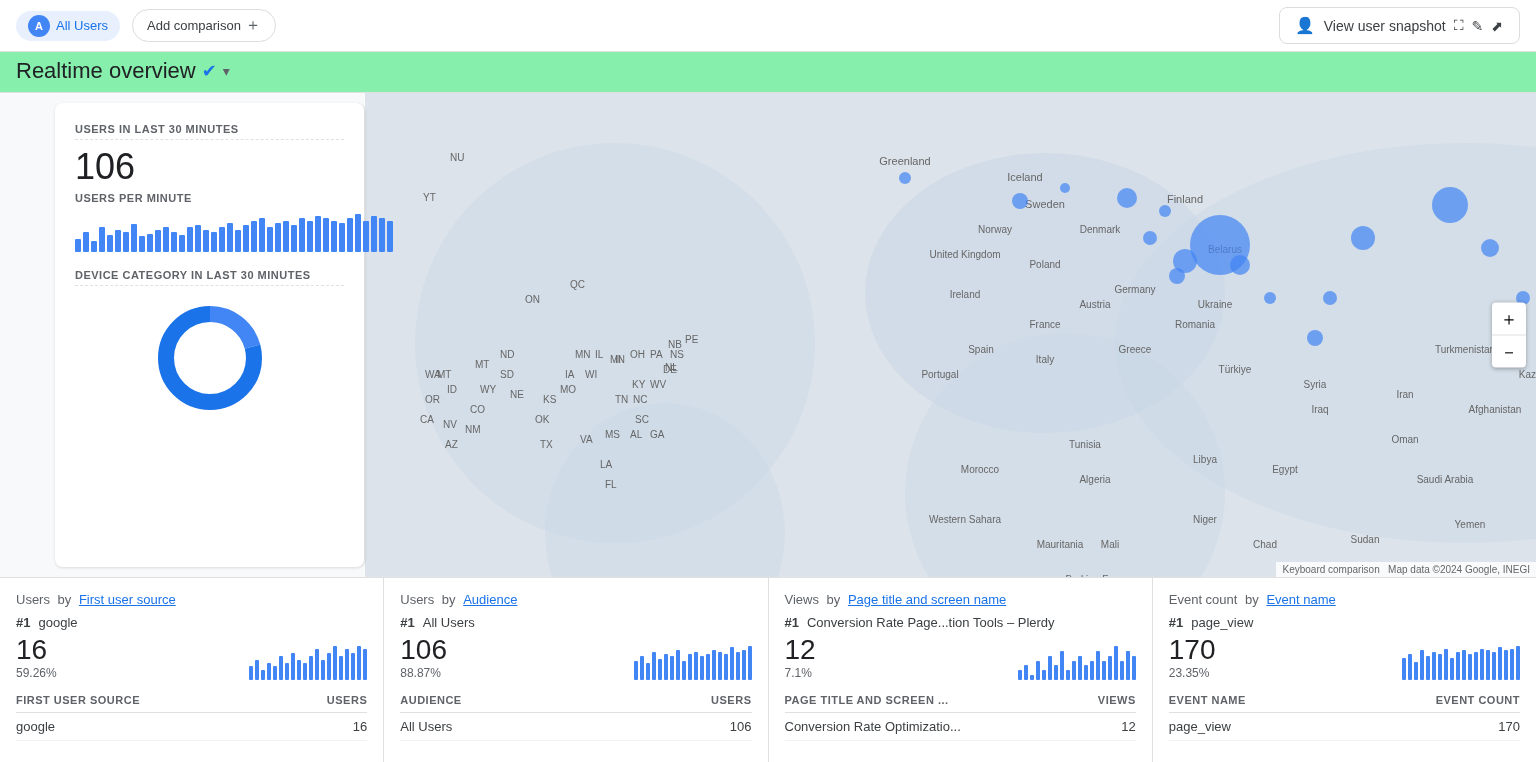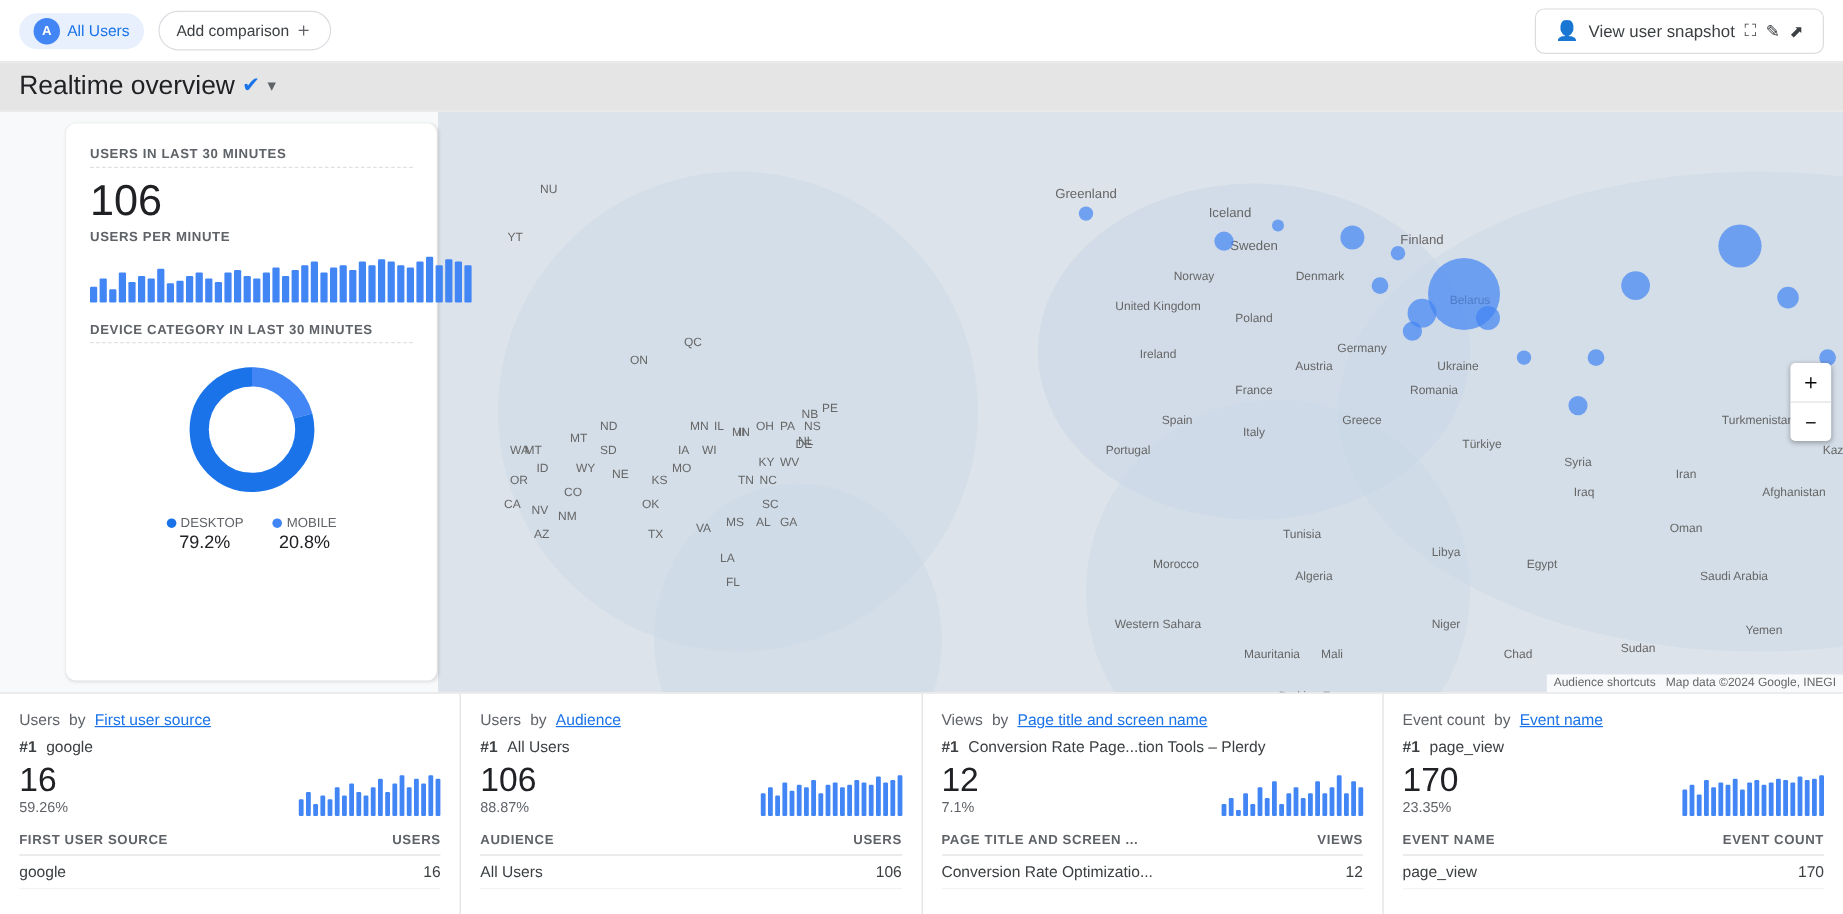--- a/index.html
+++ b/index.html
@@ -144,21 +144,21 @@
     <div style="margin-left:auto; display:flex; align-items:center; gap:12px;">
       <button class="view-snapshot-btn">
         <span class="icon-sym">👤</span>
         <span>View user snapshot</span>
         <span class="icon-sym" style="font-size:14px;">⛶</span>
         <span class="icon-sym" style="font-size:14px;">✎</span>
         <span class="icon-sym" style="font-size:14px;">⬈</span>
       </button>
     </div>
   </div>
-  <div style="display:flex; align-items:center; padding: 6px 16px 8px; background:#e5e5e5;">
+  <div style="display:flex; align-items:center; padding: 6px 16px 8px; background:#86efac;">
     <span class="page-title">Realtime overview</span>
     <span class="verified-icon">✔</span>
     <span class="dropdown-arrow">▾</span>
   </div>
 </div>
 
 <div class="main-content">
   <div class="map-section">
 
     <div class="left-panel">
@@ -212,36 +212,20 @@
         <div class="device-label">DEVICE CATEGORY IN LAST 30 MINUTES</div>
         <div class="donut-container">
           <svg width="120" height="120" viewBox="0 0 120 120">
 
             <circle cx="60" cy="60" r="44" fill="none" stroke="#e8f0fe" stroke-width="16"></circle>
 
             <circle cx="60" cy="60" r="44" fill="none" stroke="#4285f4" stroke-width="16" stroke-dasharray="57.5 276.5" stroke-dashoffset="0" transform="rotate(-90 60 60)"></circle>
 
             <circle cx="60" cy="60" r="44" fill="none" stroke="#1a73e8" stroke-width="16" stroke-dasharray="219 276.5" stroke-dashoffset="-57.5" transform="rotate(-90 60 60)"></circle>
           </svg>
-        </div>
-        <div class="donut-legend">
-          <div class="legend-item">
-            <div class="legend-dot-label">
-              <div class="dot dot-desktop"></div>
-              <span>DESKTOP</span>
-            </div>
-            <div class="legend-value">79.2%</div>
-          </div>
-          <div class="legend-item">
-            <div class="legend-dot-label">
-              <div class="dot dot-mobile"></div>
-              <span>MOBILE</span>
-            </div>
-            <div class="legend-value">20.8%</div>
-          </div>
         </div>
       </div>
     </div>
 
     <div class="map-area">
       <svg id="map-svg" width="100%" height="100%" style="position:absolute;top:0;left:0;">
 
         <rect width="100%" height="100%" fill="#dde3ea"></rect>
 
         <ellipse cx="680" cy="200" rx="180" ry="140" fill="#c8d6e5" opacity="0.5"></ellipse>
@@ -371,21 +355,21 @@
         <circle cx="998" cy="145" r="12" class="map-circle"></circle>
         <circle cx="1085" cy="112" r="18" class="map-circle"></circle>
         <circle cx="1125" cy="155" r="9" class="map-circle"></circle>
         <circle cx="1158" cy="205" r="7" class="map-circle"></circle>
         <circle cx="1210" cy="245" r="5" class="map-circle"></circle>
         <circle cx="1288" cy="205" r="6" class="map-circle"></circle>
         <circle cx="1380" cy="358" r="7" class="map-circle"></circle>
         <circle cx="1408" cy="388" r="6" class="map-circle"></circle>
       </svg>
       <div class="map-footer">
-        <span>Audience shortcuts</span>&nbsp;&nbsp;
+        <span>Keyboard comparison</span>&nbsp;&nbsp;
         <span>Map data ©2024 Google, INEGI</span>
       </div>
 
       <div style="position:absolute;right:10px;top:50%;transform:translateY(-50%);background:#fff;border-radius:4px;box-shadow:0 1px 4px rgba(0,0,0,0.3);display:flex;flex-direction:column;">
         <button style="border:none;background:none;font-size:18px;padding:4px 8px;cursor:pointer;border-bottom:1px solid #e0e0e0;">＋</button>
         <button style="border:none;background:none;font-size:18px;padding:4px 8px;cursor:pointer;">－</button>
       </div>
     </div>
   </div>
 

